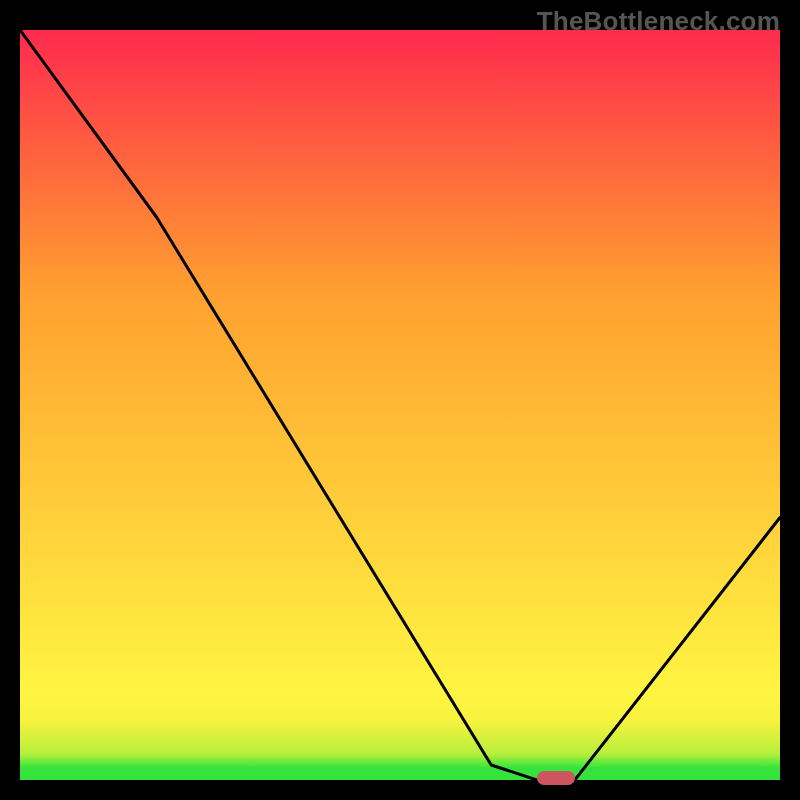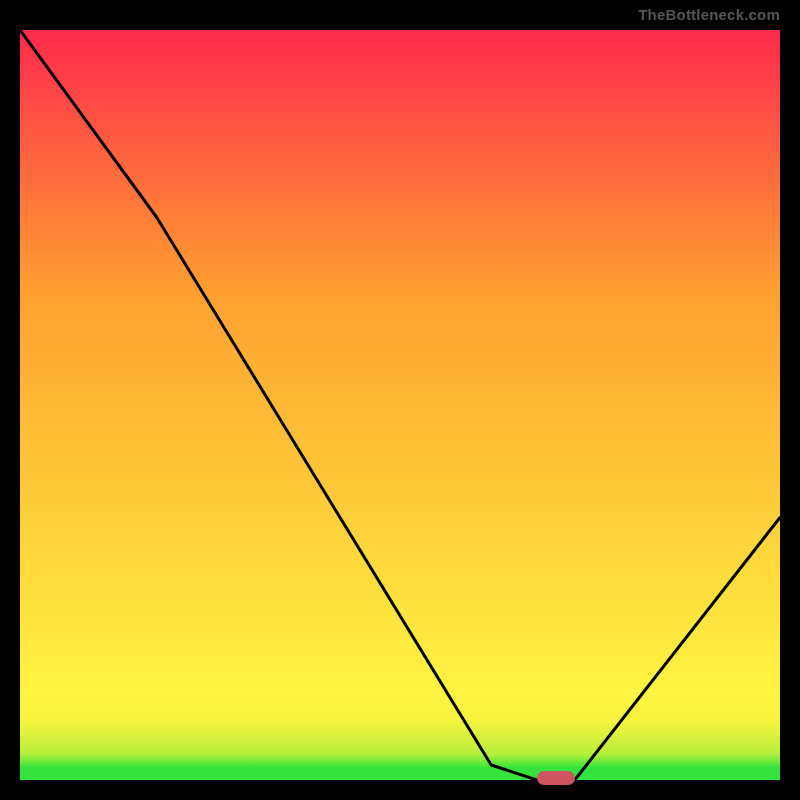--- a/index.html
+++ b/index.html
@@ -24,21 +24,21 @@
       #f7f33e 8%,
       #fff442 12%,
       #ffa030 65%,
       #ff2a4d 100%
     );
   }
   .watermark {
     position: absolute;
     top: 6px;
     right: 20px;
-    font-size: 15px;
+    font-size: 26px;
     font-weight: 600;
     color: #555;
     letter-spacing: 0.2px;
   }
   .curve-svg {
     position: absolute;
     left: 20px;
     top: 30px;
     width: 760px;
     height: 750px;

